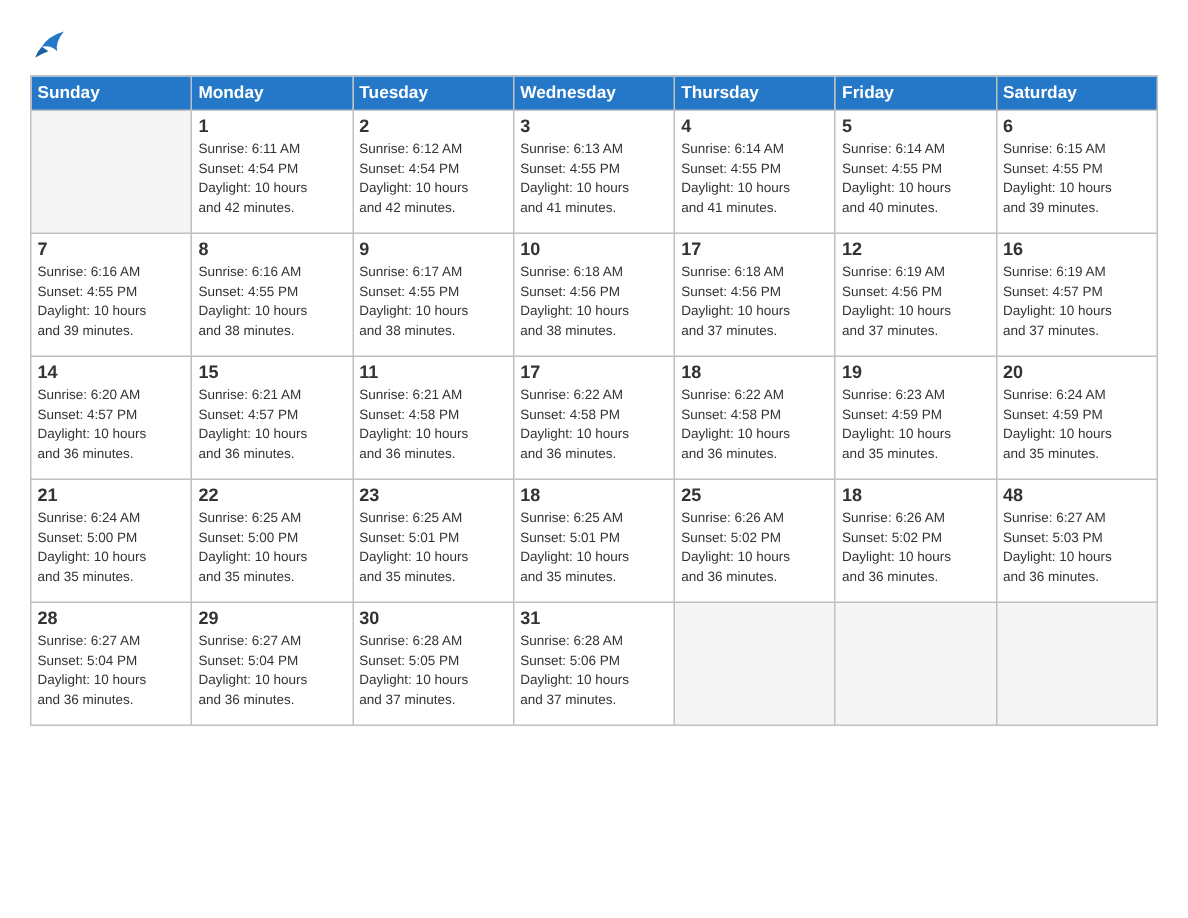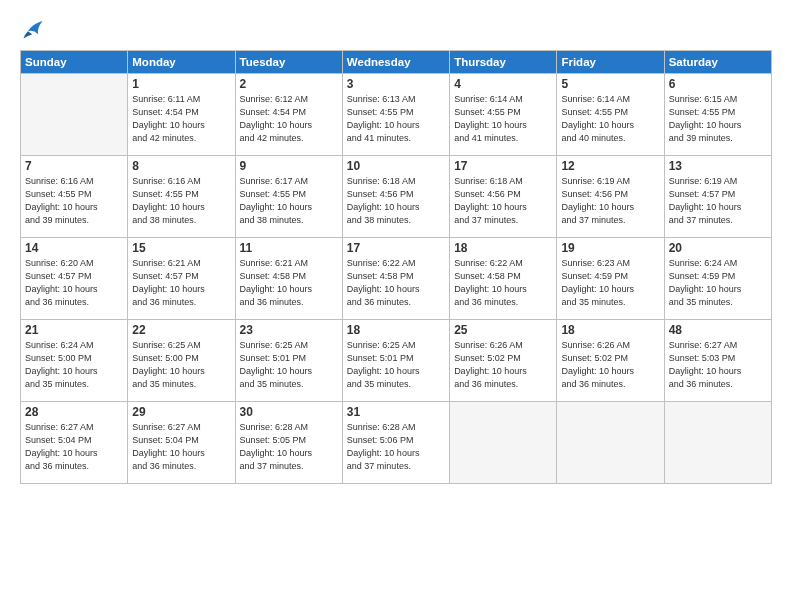--- a/index.html
+++ b/index.html
@@ -175,21 +175,21 @@
           </td>
           <td>
             <span class="day-num">17</span>
             <div class="day-info">Sunrise: 6:18 AM<br>Sunset: 4:56 PM<br>Daylight: 10 hours<br>and 37 minutes.</div>
           </td>
           <td>
             <span class="day-num">12</span>
             <div class="day-info">Sunrise: 6:19 AM<br>Sunset: 4:56 PM<br>Daylight: 10 hours<br>and 37 minutes.</div>
           </td>
           <td>
-            <span class="day-num">13</span>
+            <span class="day-num">16</span>
             <div class="day-info">Sunrise: 6:19 AM<br>Sunset: 4:57 PM<br>Daylight: 10 hours<br>and 37 minutes.</div>
           </td>
         </tr>
         <tr>
           <td>
             <span class="day-num">14</span>
             <div class="day-info">Sunrise: 6:20 AM<br>Sunset: 4:57 PM<br>Daylight: 10 hours<br>and 36 minutes.</div>
           </td>
           <td>
             <span class="day-num">15</span>

